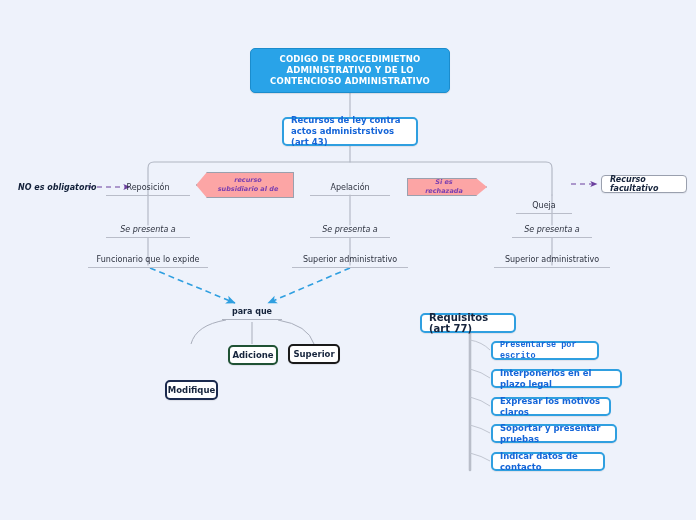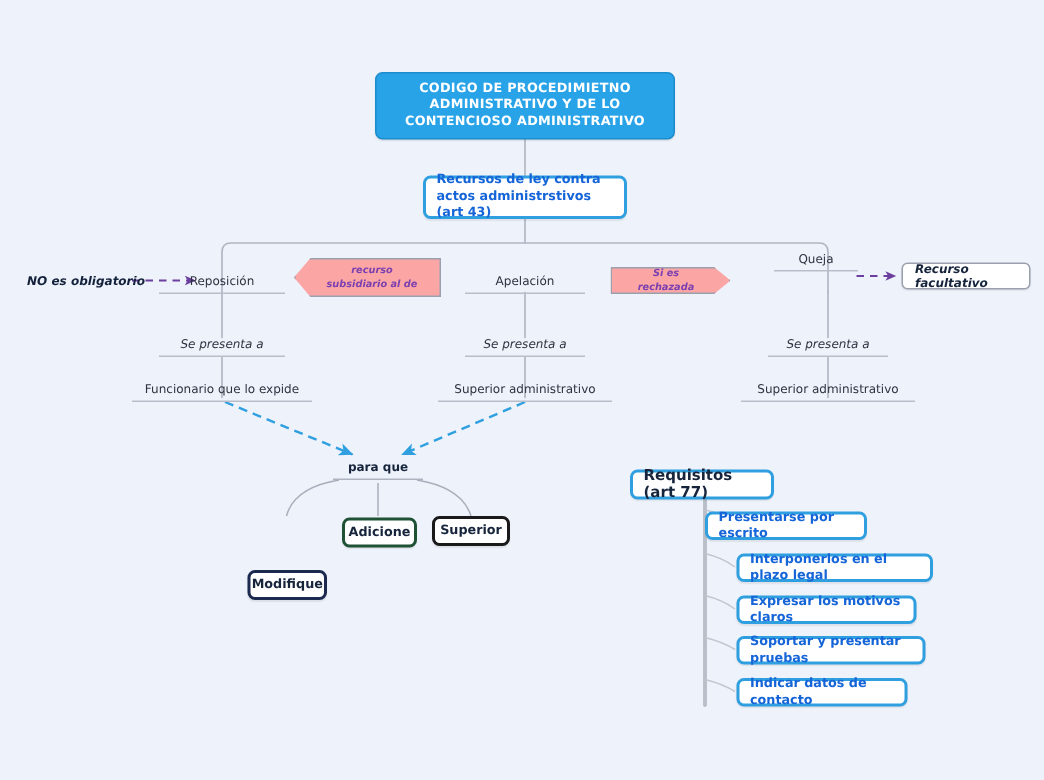--- a/index.html
+++ b/index.html
@@ -199,33 +199,33 @@
   <div class="node text-node" style="left:88px;top:252px;width:120px;height:16px;">Funcionario que lo expide</div>
 
   <div class="node penta left" style="left:196px;top:172px;width:98px;height:26px;">recurso subsidiario al de</div>
 
   <div class="node text-node" style="left:310px;top:180px;width:80px;height:16px;">Apelación</div>
   <div class="node text-node ital" style="left:310px;top:222px;width:80px;height:16px;">Se presenta a</div>
   <div class="node text-node" style="left:292px;top:252px;width:116px;height:16px;">Superior administrativo</div>
 
   <div class="node penta right" style="left:407px;top:178px;width:80px;height:18px;">Si es rechazada</div>
 
-  <div class="node text-node" style="left:516px;top:165px;width:56px;height:16px;">Queja</div>
+  <div class="node text-node" style="left:516px;top:198px;width:56px;height:16px;">Queja</div>
   <div class="node text-node ital" style="left:512px;top:222px;width:80px;height:16px;">Se presenta a</div>
   <div class="node text-node" style="left:494px;top:252px;width:116px;height:16px;">Superior administrativo</div>
 
   <div class="node grey-node" style="left:601px;top:175px;width:86px;height:18px;">Recurso facultativo</div>
 
   <div class="node text-node bold" style="left:222px;top:303px;width:60px;height:17px;">para que</div>
 
   <div class="node outcome navy" style="left:165px;top:344px;width:53px;height:20px;">Modifique</div>
   <div class="node outcome green" style="left:228px;top:345px;width:50px;height:20px;">Adicione</div>
   <div class="node outcome black" style="left:288px;top:344px;width:52px;height:20px;">Superior</div>
 
   <div class="node dark-on-blue" style="left:420px;top:313px;width:96px;height:20px;">Requisitos (art 77)</div>
 
-  <div class="node blue-node" style="left:470px;top:341px;width:108px;height:19px;">Presentarse por escrito</div>
+  <div class="node blue-node" style="left:491px;top:341px;width:108px;height:19px;font-family:Liberation Mono, monospace;">Presentarse por escrito</div>
   <div class="node blue-node" style="left:491px;top:397px;width:120px;height:19px;">Expresar los motivos claros</div>
   <div class="node blue-node" style="left:491px;top:369px;width:131px;height:19px;">Interponerlos en el plazo legal</div>
   <div class="node blue-node" style="left:491px;top:424px;width:126px;height:19px;">Soportar y presentar pruebas</div>
   <div class="node blue-node" style="left:491px;top:452px;width:114px;height:19px;">Indicar datos de contacto</div>
 
 </div>
 
 </body></html>

